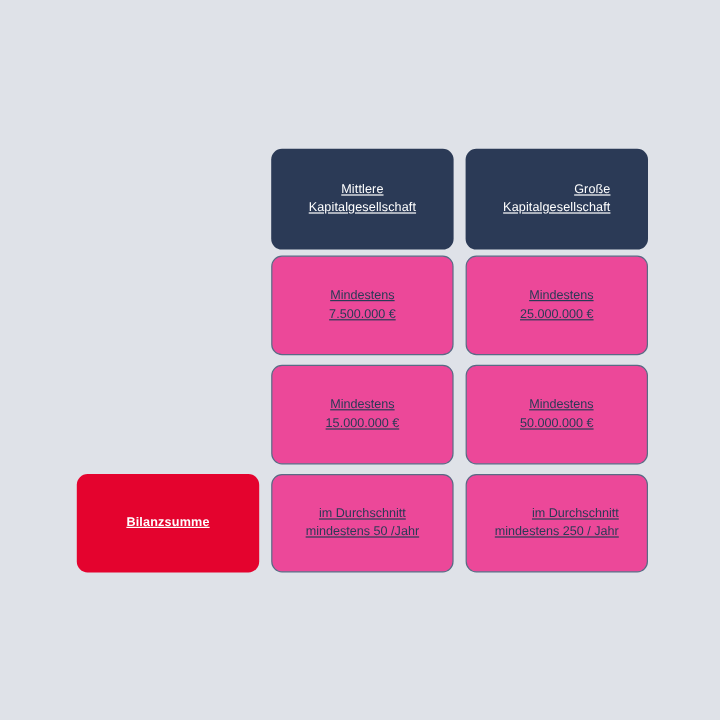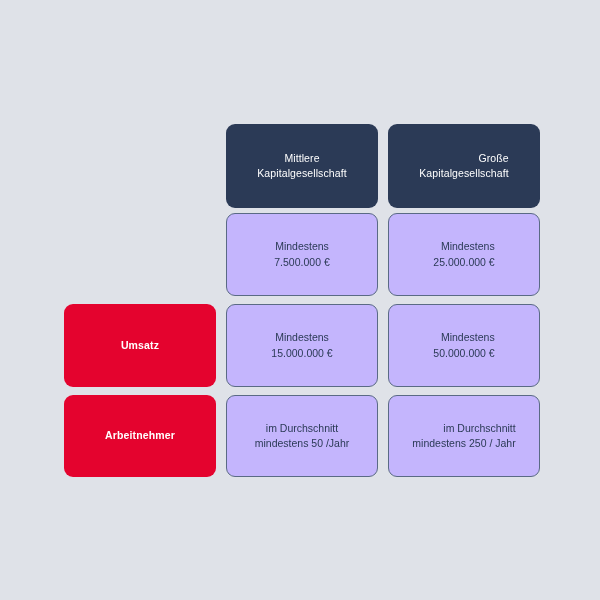--- a/index.html
+++ b/index.html
@@ -26,39 +26,40 @@
 
   
   .card {
     border-radius: 9px;
     box-sizing: border-box;
     display: flex;
     align-items: center;
     justify-content: center;
     text-align: center;
     line-height: 1.45;
+    text-decoration: underline;
   }
 
   .card-header {
     background: #2b3a56;
     color: #ffffff;
     font-size: 10.5px;
     letter-spacing: 0.1px;
   }
 
   .card-label {
     background: #e4032e;
     color: #ffffff;
     font-size: 10.5px;
     font-weight: 600;
     letter-spacing: 0.15px;
   }
 
   .card-value {
-    background: #c4b5fd;
+    background: #ec4899;
     color: #2b3a56;
     border: 1px solid #5a6a85;
     font-size: 10.5px;
   }
 
   .spacer {
     background: transparent;
   }
 
   .cell-text {
@@ -92,34 +93,31 @@
 
   <div class="card card-value c3 r3">
     <span class="cell-text">Mindestens
 7.500.000 €</span>
   </div>
   <div class="card card-value c5 r3">
     <span class="cell-text">Mindestens
 25.000.000 €</span>
   </div>
 
-  <div class="card card-label c1 r5">
-    <span class="cell-text">Umsatz</span>
-  </div>
   <div class="card card-value c3 r5">
     <span class="cell-text">Mindestens
 15.000.000 €</span>
   </div>
   <div class="card card-value c5 r5">
     <span class="cell-text">Mindestens
 50.000.000 €</span>
   </div>
 
   <div class="card card-label c1 r7">
-    <span class="cell-text">Arbeitnehmer</span>
+    <span class="cell-text">Bilanzsumme</span>
   </div>
   <div class="card card-value c3 r7">
     <span class="cell-text">im Durchschnitt
 mindestens 50 /Jahr</span>
   </div>
   <div class="card card-value c5 r7">
     <span class="cell-text">im Durchschnitt
 mindestens 250 / Jahr</span>
   </div>
 

